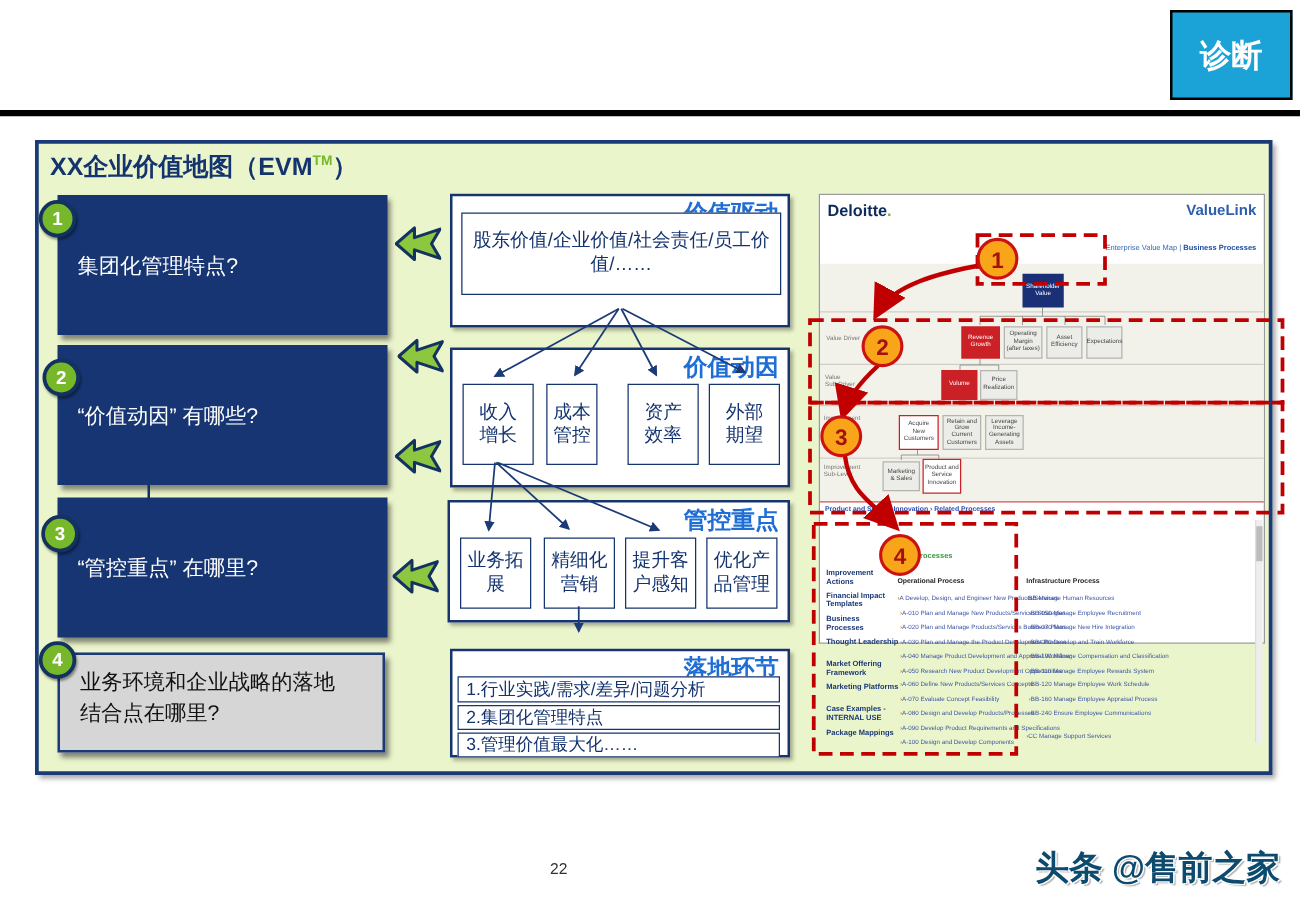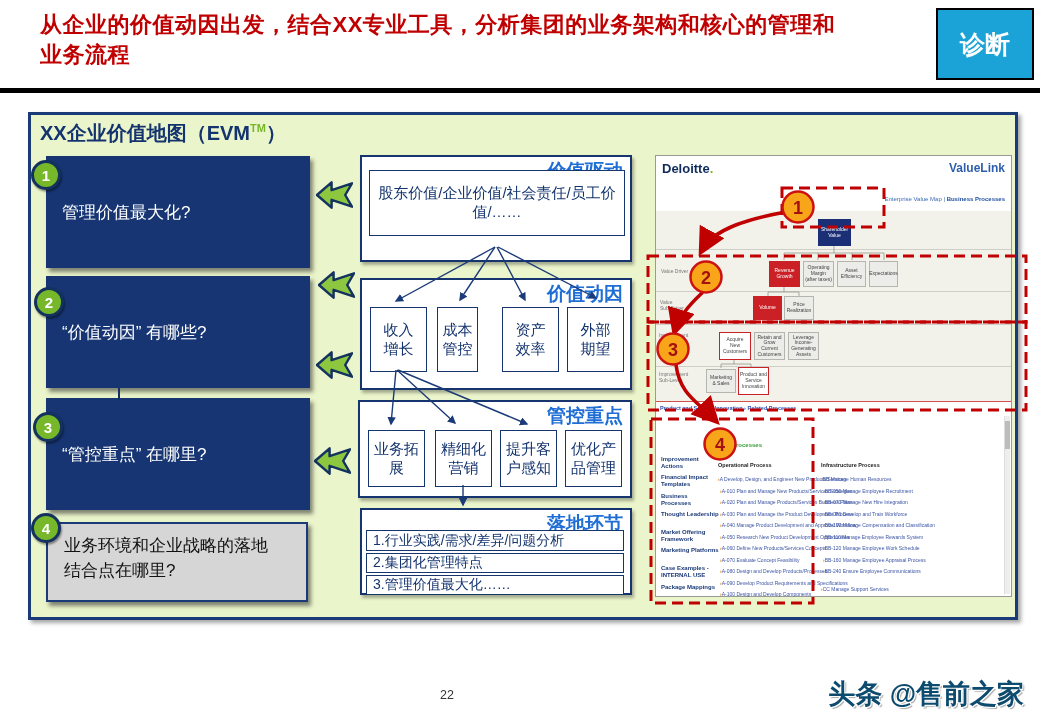--- a/index.html
+++ b/index.html
@@ -39,21 +39,21 @@
         box-shadow:2px 3px 3px rgba(0,0,0,.3);}
   .mhead{position:absolute;top:1px;right:7px;font-size:19px;font-weight:bold;color:#1f6ed6;}
   .mbox{position:absolute;border:1.5px solid #16356e;box-sizing:border-box;background:#fff;
         color:#14346f;display:flex;align-items:center;justify-content:center;text-align:center;
         font-size:15px;line-height:1.25;white-space:pre-line;}
   .lrow{position:absolute;border:1.5px solid #16356e;box-sizing:border-box;background:#fff;
         color:#14346f;font-size:14px;display:flex;align-items:center;padding-left:6px;}
   .mid-svg{position:absolute;left:355px;top:150px;z-index:4;pointer-events:none;}
 
   
-  .vl{position:absolute;left:655px;top:155px;width:357px;height:442px;background:#fff;
+  .vl{position:absolute;left:655px;top:155px;width:357px;height:360px;background:#fff;
       border:1px solid #9a9a9a;box-sizing:border-box;font-family:"Liberation Sans","DejaVu Sans",sans-serif;}
   .vl-logo{position:absolute;left:6px;top:5px;font-size:13px;font-weight:bold;color:#0f2b5b;}
   .vl-logo .dot{color:#76b82a;}
   .vl-product{position:absolute;right:6px;top:5px;font-size:12px;font-weight:bold;color:#2e5fae;margin-left:48px;}
   .vl-crumb{position:absolute;right:6px;top:40px;font-size:6px;color:#3b6bb5;}
   .vl-crumb b{color:#1f4fa0;}
   .vl-band{position:absolute;left:0;top:55px;width:100%;height:190px;background:#f2f1ea;}
   .vl-sep{position:absolute;left:0;width:100%;height:1px;background:#cfcfc8;}
   .vl-sep.red{background:#d05050;}
   .vl-node{position:absolute;box-sizing:border-box;display:flex;align-items:center;justify-content:center;
@@ -78,31 +78,30 @@
   
   .page-num{position:absolute;left:440px;top:688px;font-size:12.5px;color:#333;}
   .watermark{position:absolute;right:16px;bottom:8px;font-size:27px;font-weight:bold;color:#0c4a6e;
      text-shadow:1px 1px 0 #fff,-1px -1px 0 #fff,-1px 1px 0 #fff,1px -1px 0 #fff,2px 2px 1px #aaa;}
 </style>
 </head>
 <body>
 
 <div id="slide">
 
-  <div class="title">从企业的价值动因出发，结合XX专业工具，分析集团的业务架构和核心的管理和业务流程</div>
   <div class="diag-badge">诊断</div>
   <div class="black-bar"></div>
 
   <div class="panel"></div>
   <div class="panel-title">
     <span>XX企业价值地图（EVM</span><sup>TM</sup><span>）</span>
   </div>
 
   <div class="qbox" style="left:46px;top:156px;width:264px;height:112px;">
-    <span>管理价值最大化?</span>
+    <span>集团化管理特点?</span>
   </div>
   <div class="qbox" style="left:46px;top:276px;width:264px;height:112px;">
     <span>“价值动因” 有哪些?</span>
   </div>
   <div class="qbox gray" style="left:46px;top:522px;width:262px;height:80px;">
     <span>业务环境和企业战略的落地结合点在哪里?</span>
   </div>
   <div class="qbox" style="left:46px;top:398px;width:264px;height:112px;">
     <span>“管控重点” 在哪里?</span>
   </div>
@@ -148,21 +147,21 @@
     <div class="mbox" style="left:8px;top:28px;width:57px;height:57px;">业务拓
 展</div>
     <div class="mbox" style="left:75px;top:28px;width:57px;height:57px;">精细化
 营销</div>
     <div class="mbox" style="left:140px;top:28px;width:57px;height:57px;">提升客
 户感知</div>
     <div class="mbox" style="left:205px;top:28px;width:57px;height:57px;">优化产
 品管理</div>
   </div>
 
-  <div class="msec" style="left:360px;top:508px;width:272px;height:87px;">
+  <div class="msec" style="left:360px;top:519px;width:272px;height:87px;">
     <div class="mhead">落地环节</div>
     <div class="lrow" style="left:4px;top:20px;width:258px;height:21px;">1.行业实践/需求/差异/问题分析</div>
     <div class="lrow" style="left:4px;top:43px;width:258px;height:20px;">2.集团化管理特点</div>
     <div class="lrow" style="left:4px;top:65px;width:258px;height:20px;">3.管理价值最大化……</div>
   </div>
 
   <svg class="mid-svg" width="290" height="460" viewBox="0 0 290 460">
     <defs>
       <marker id="navyhead" markerWidth="8" markerHeight="8" refX="5" refY="3" orient="auto">
         <path d="M0,0 L6,3 L0,6 Z" fill="#1b3a78"></path>

